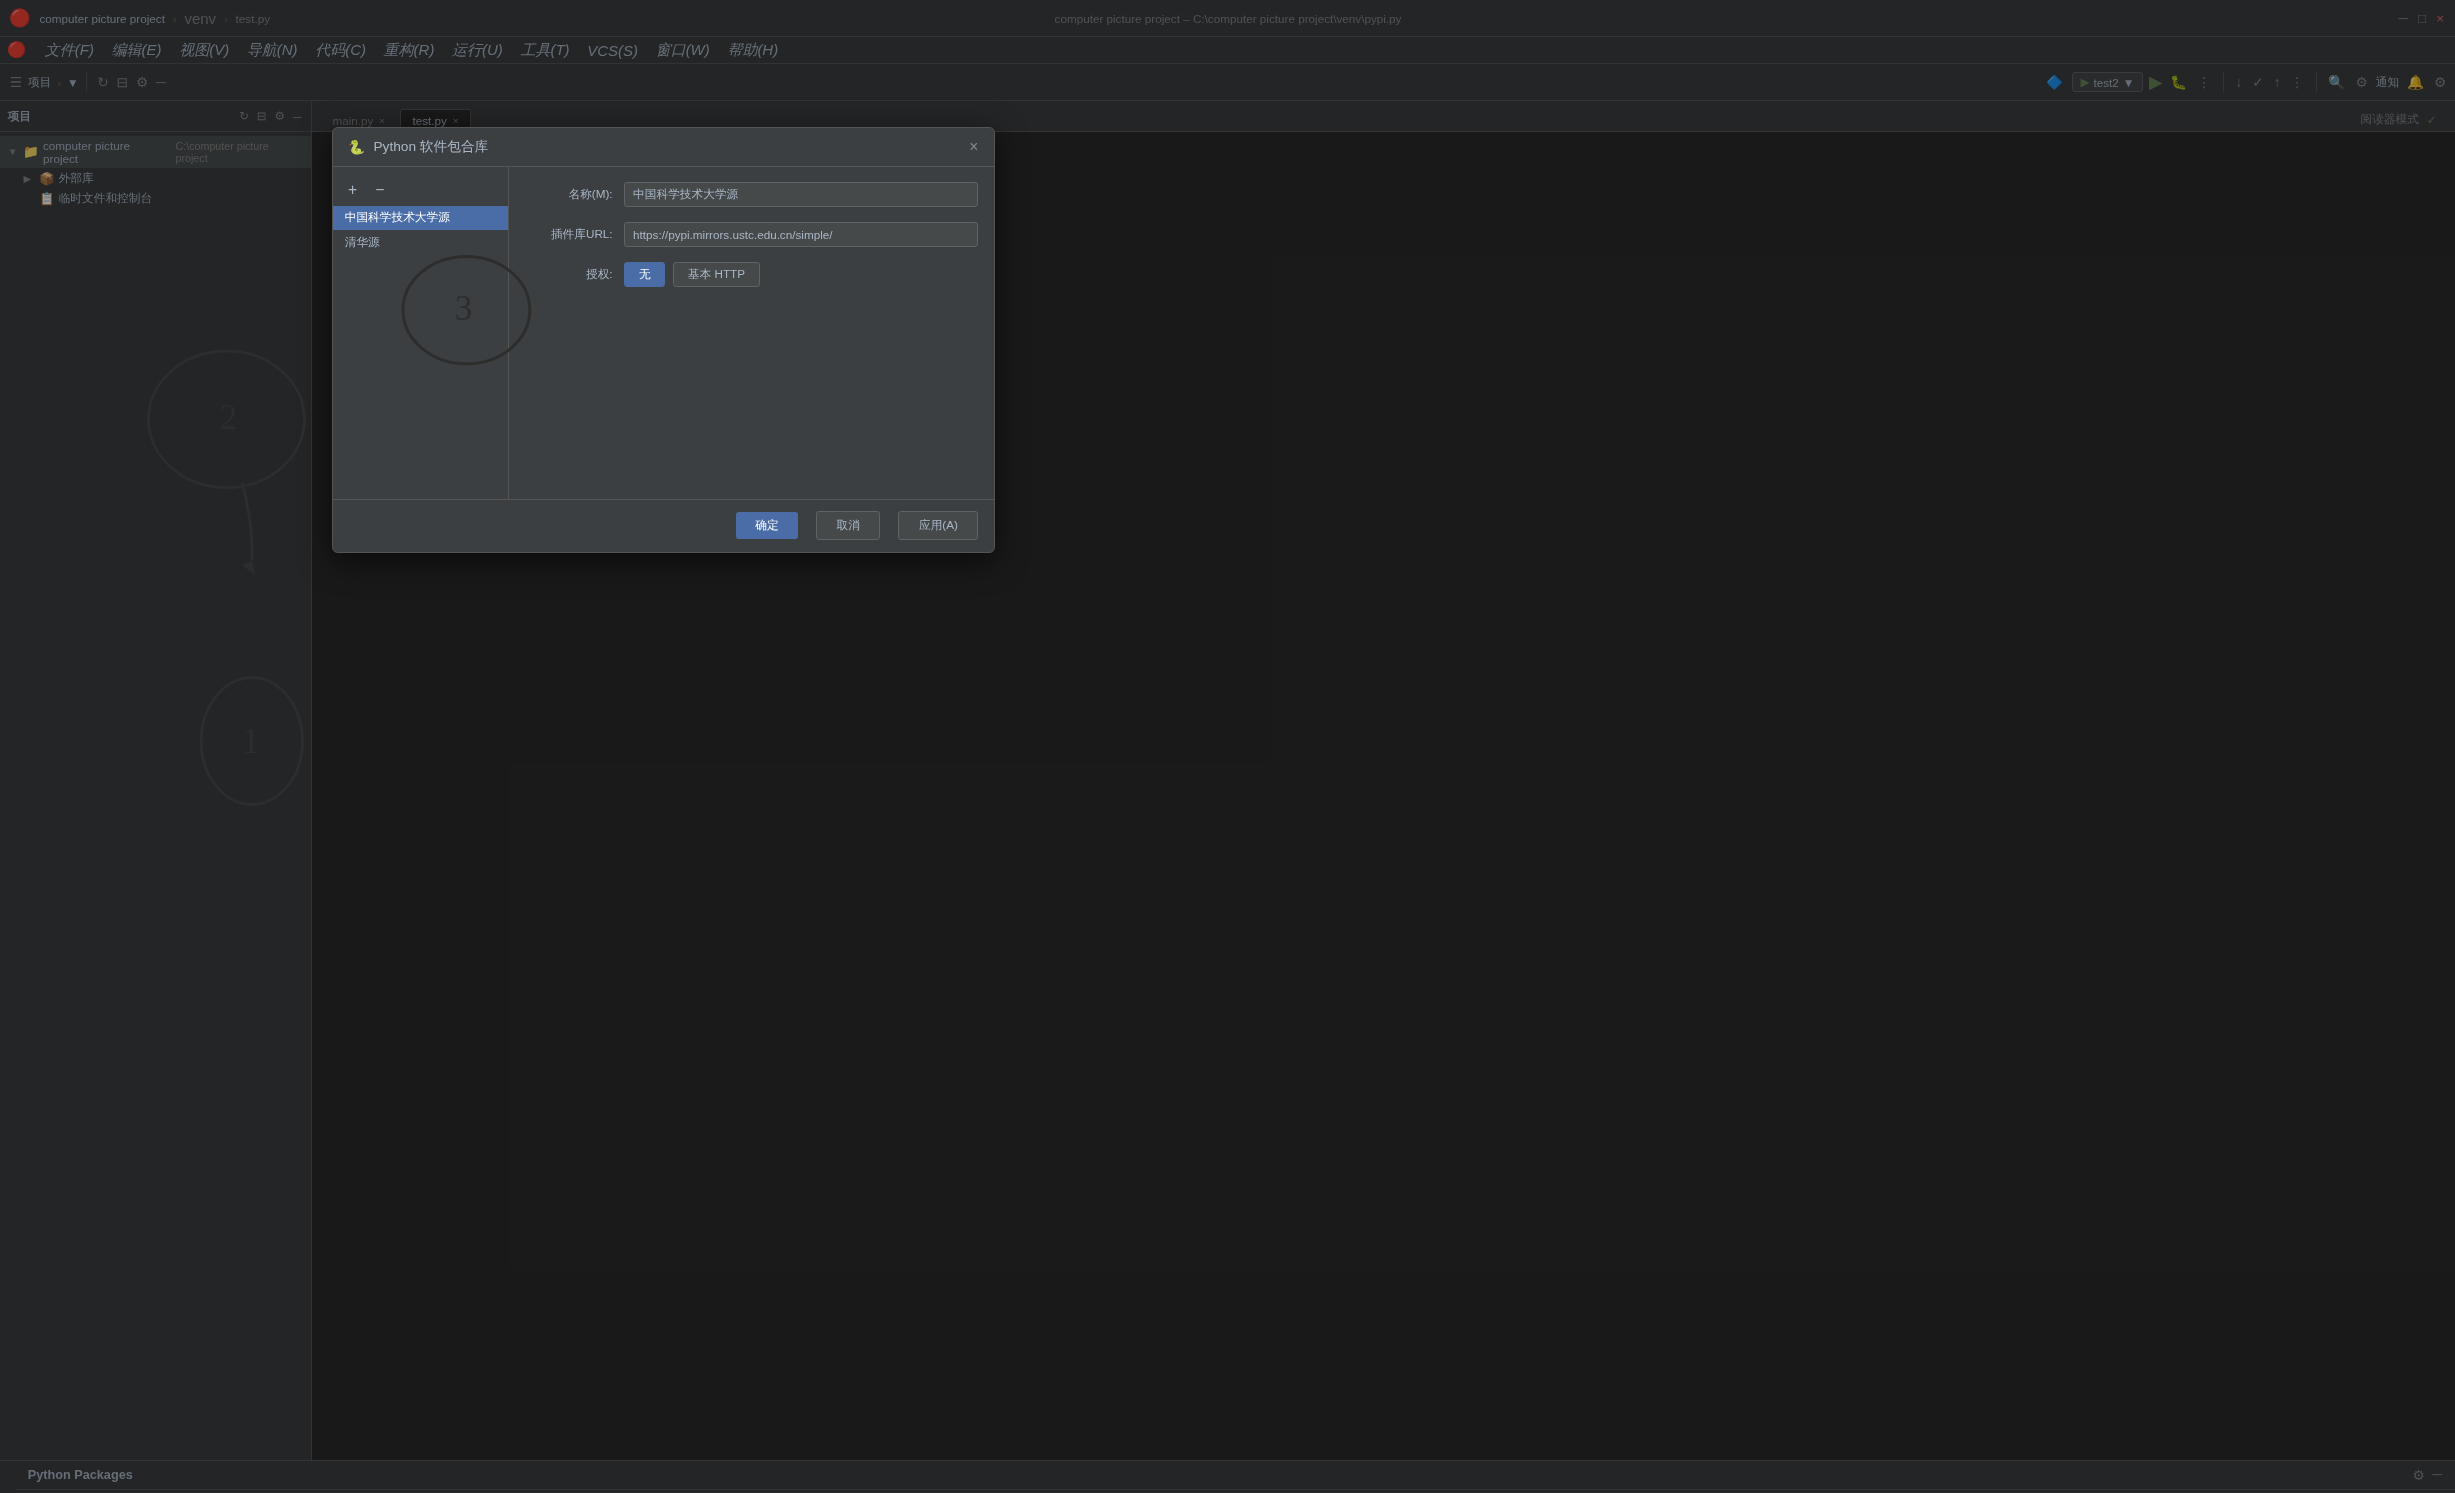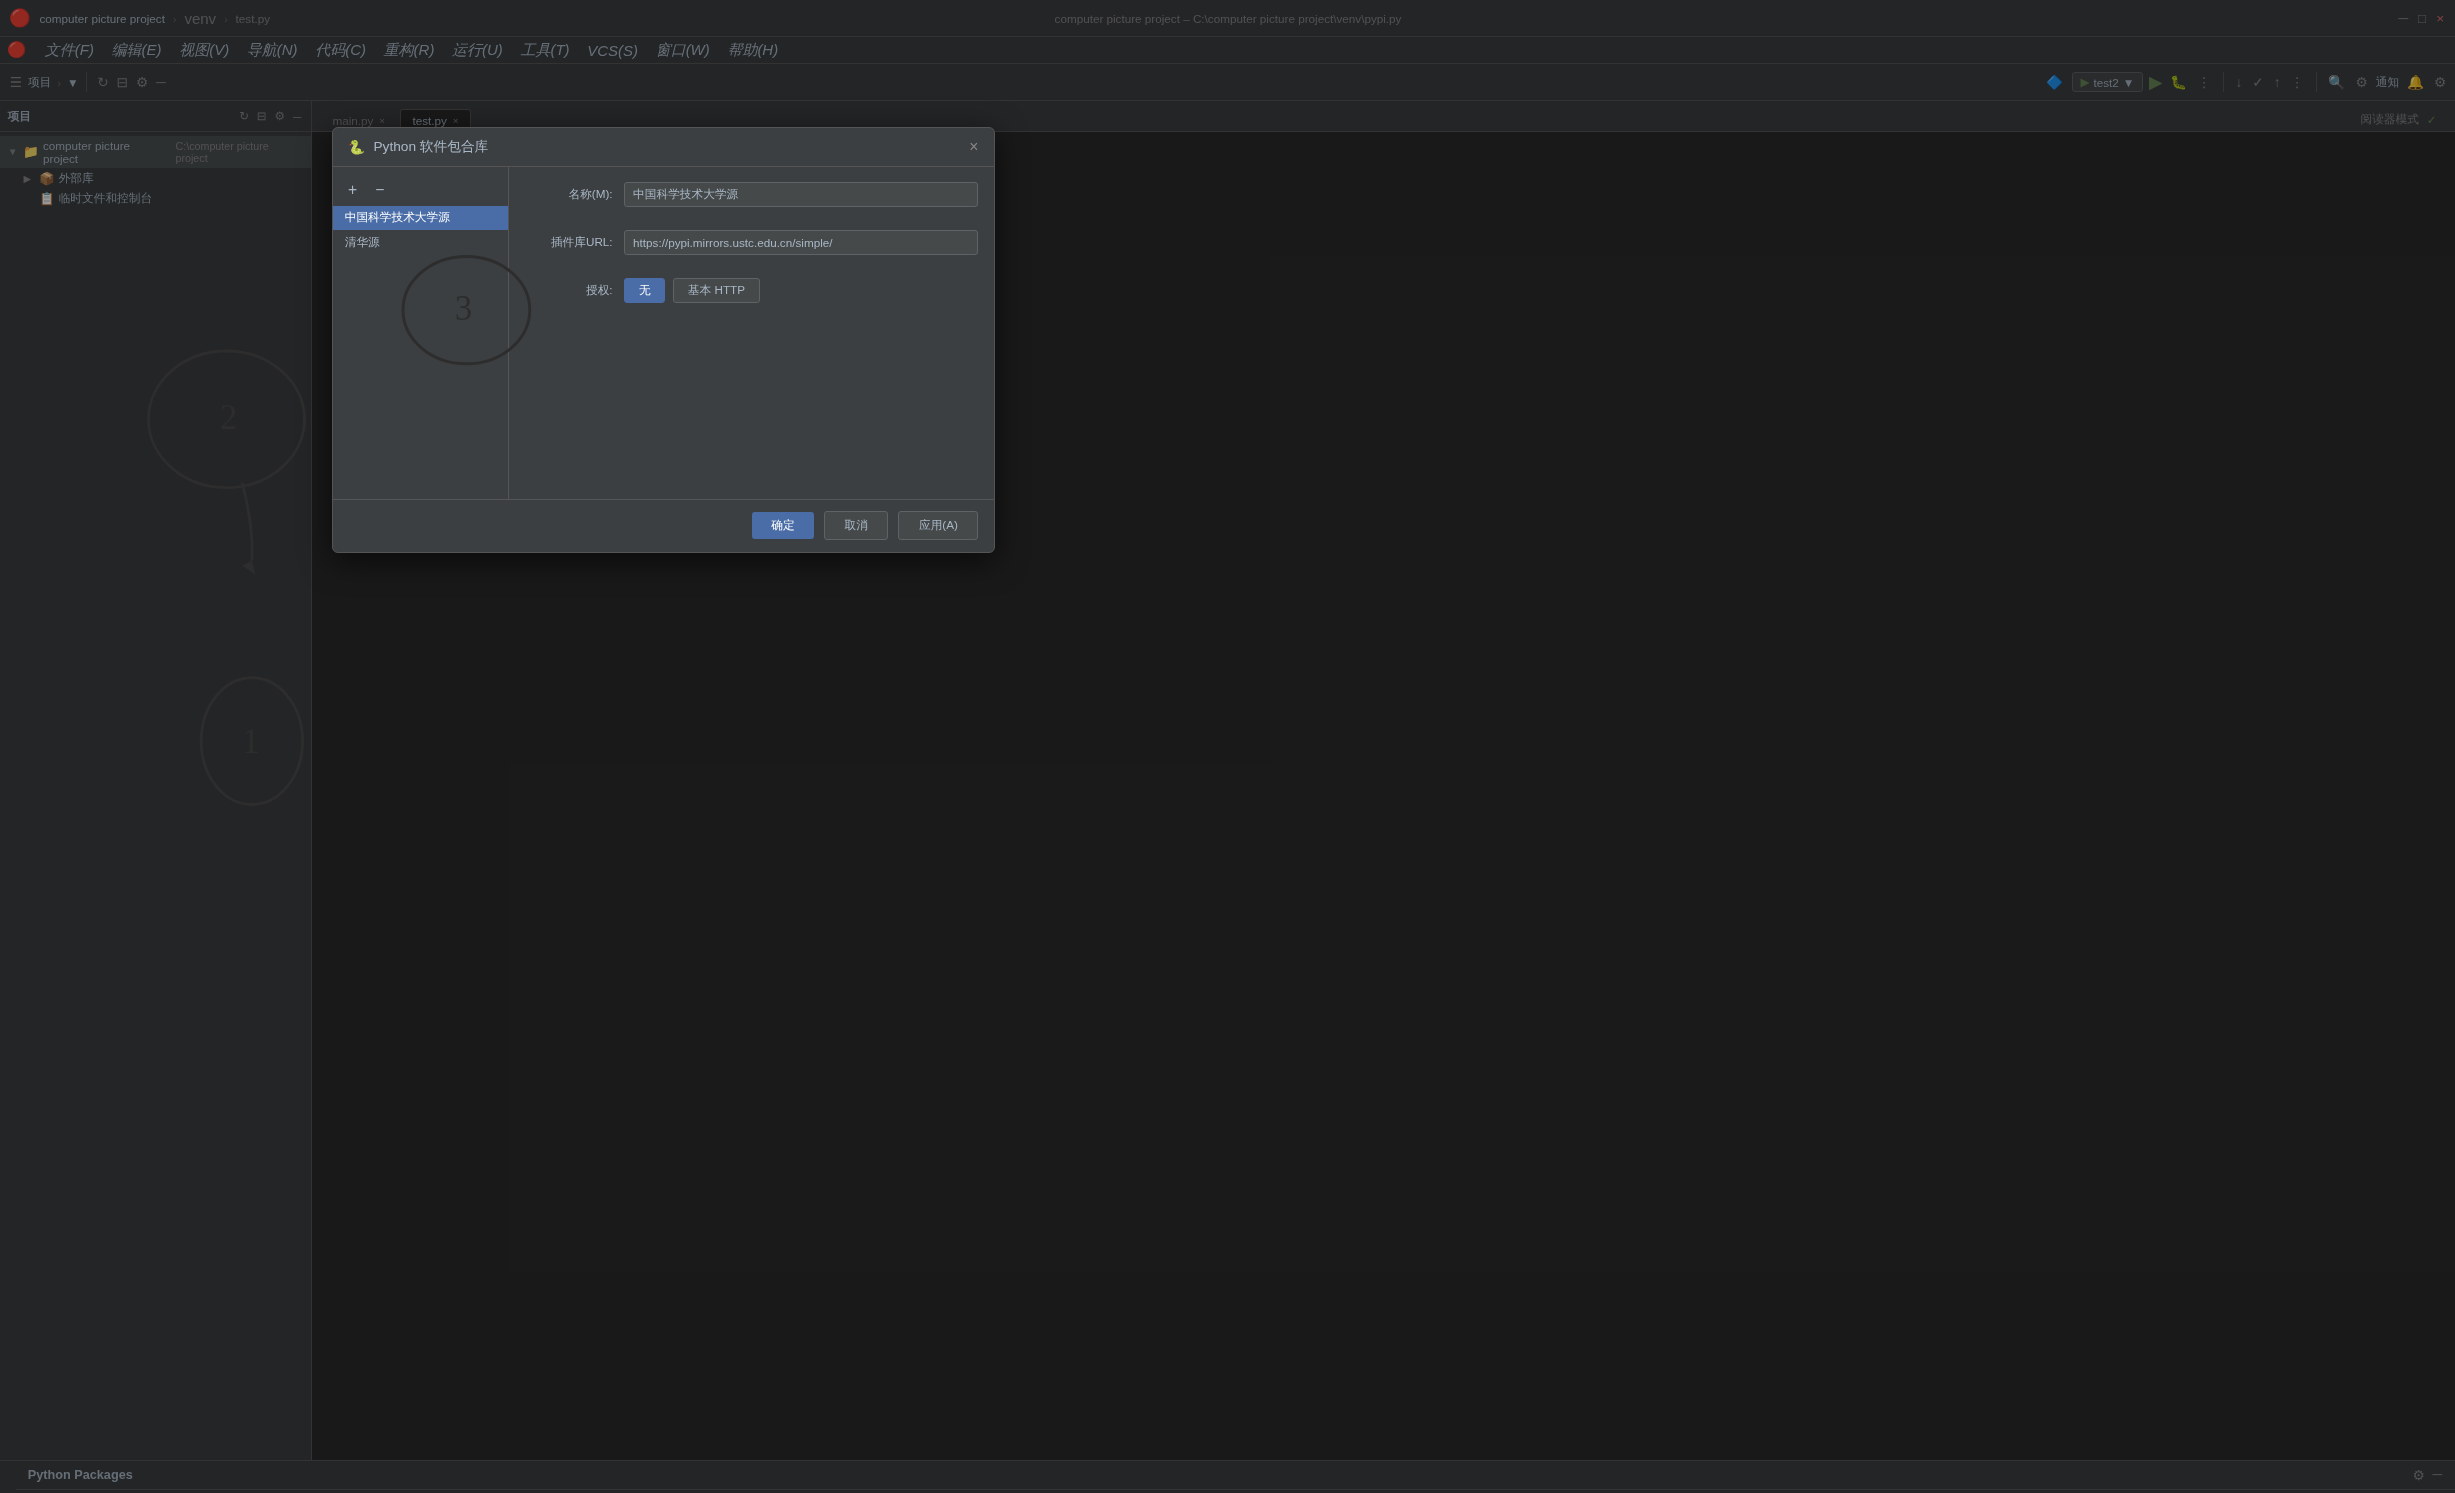--- a/index.html
+++ b/index.html
@@ -310,21 +310,21 @@
       cursor: pointer;
       font-size: 11.7px;
       color: #a9b7c6;
     }
     .dialog-repo-item.selected { background: #4a6da7; color: white; }
     .dialog-main {
       flex: 1;
       padding: 15.6px;
       display: flex;
       flex-direction: column;
-      gap: 23px;
+      gap: 15px;
     }
     .form-row {
       display: flex;
       align-items: center;
       gap: 11.7px;
     }
     .form-label {
       width: 88px;
       color: #a9b7c6;
       font-size: 11.7px;
@@ -356,21 +356,21 @@
     .auth-radio-btn.selected {
       background: #4a6da7;
       color: white;
       border-color: #4a6da7;
     }
     .dialog-footer {
       display: flex;
       align-items: center;
       justify-content: flex-end;
       padding: 11.7px 15.6px;
-      gap: 10px;
+      gap: 18px;
       border-top: 1px solid #555;
     }
     .btn {
       padding: 5.9px 19.5px;
       border-radius: 2.9px;
       border: none;
       cursor: pointer;
       font-size: 11.7px;
     }
     .btn-primary {

